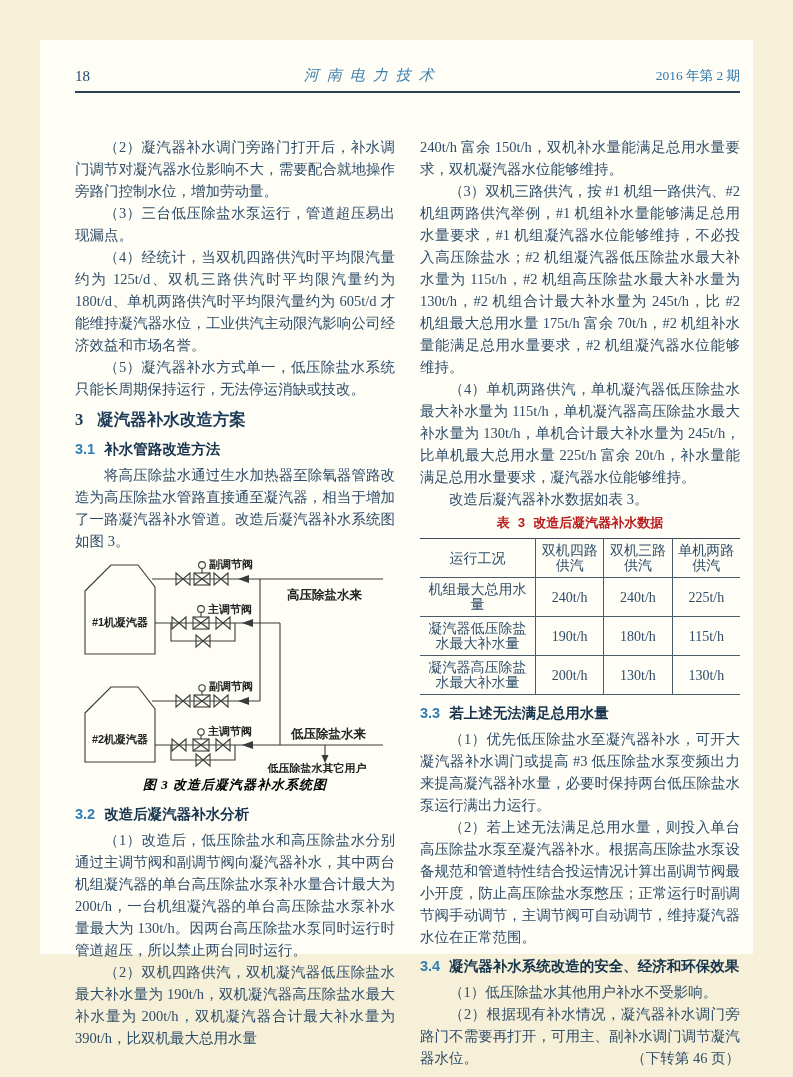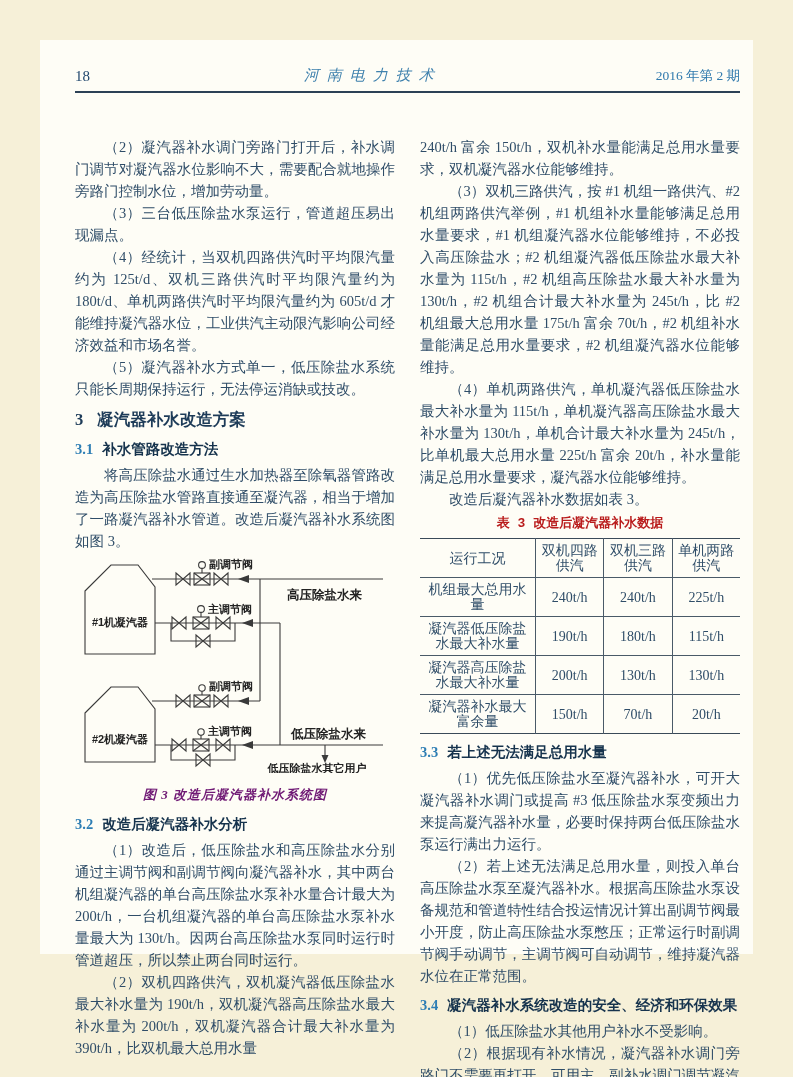--- a/index.html
+++ b/index.html
@@ -30,26 +30,26 @@
   .col-left  { left:35px; }
   .col-right { left:380px; }
 
   .col p { margin:0; text-indent:2em; }
   .col p.cont { text-indent:0; }
 
   .sec { font-size:16.5px; font-weight:bold; color:#1d3b58; margin:9px 0 3px; }
   .sec .num { margin-right:14px; }
   .sub { font-size:14.5px; font-weight:bold; color:#16334d; margin:7px 0 4px;
          font-family:"Liberation Sans", sans-serif; }
-  .sub .num { color:#2e7eb4; margin-right:9px; font-family:Liberation Serif, serif; font-weight:bold; }
+  .sub .num { color:#2e7eb4; margin-right:9px; font-family:Liberation Sans, sans-serif; font-weight:bold; }
 
   .figure { margin:5px 0 3px; text-align:center; }
   .figure svg { display:block; }
-  .figcap { font-size:13px; font-style:italic; font-weight:bold; color:#701a75;
-            margin-top:11px; letter-spacing:1px; text-align:center; }
+  .figcap { font-size:13px; font-style:italic; font-weight:bold; color:#000000;
+            margin-top:1px; letter-spacing:1px; text-align:center; }
 
   .tblcap { text-align:center; font-weight:bold; font-size:13px; color:#b91c1c;
             font-family:Liberation Mono, monospace; margin:3px 0 3px; }
   table { width:100%; border-collapse:collapse; font-size:14px; line-height:15px;
           color:#2f4d68; margin-bottom:5px;
           border-top:1.6px solid #3a4a58; border-bottom:1.6px solid #3a4a58; }
   th, td { text-align:center; vertical-align:middle; padding:4px 3px;
            font-weight:normal; }
   th { border-bottom:1px solid #4a5a68; }
   tr.rowline td { border-bottom:1px solid #4a5a68; }
@@ -227,26 +227,20 @@
           <td class="vline">190t/h</td>
           <td class="vline">180t/h</td>
           <td>115t/h</td>
         </tr>
         <tr class="rowline">
           <td class="vline lbl">凝汽器高压除盐水最大补水量</td>
           <td class="vline">200t/h</td>
           <td class="vline">130t/h</td>
           <td>130t/h</td>
         </tr>
-        <tr>
-          <td class="vline lbl">凝汽器补水最大富余量</td>
-          <td class="vline">150t/h</td>
-          <td class="vline">70t/h</td>
-          <td>20t/h</td>
-        </tr>
       </tbody>
     </table>
 
     <div class="sub">
       <span class="num">3.3</span><span>若上述无法满足总用水量</span>
     </div>
     <p>（1）优先低压除盐水至凝汽器补水，可开大凝汽器补水调门或提高 #3 低压除盐水泵变频出力来提高凝汽器补水量，必要时保持两台低压除盐水泵运行满出力运行。</p>
     <p>（2）若上述无法满足总用水量，则投入单台高压除盐水泵至凝汽器补水。根据高压除盐水泵设备规范和管道特性结合投运情况计算出副调节阀最小开度，防止高压除盐水泵憋压；正常运行时副调节阀手动调节，主调节阀可自动调节，维持凝汽器水位在正常范围。</p>
 
     <div class="sub">

